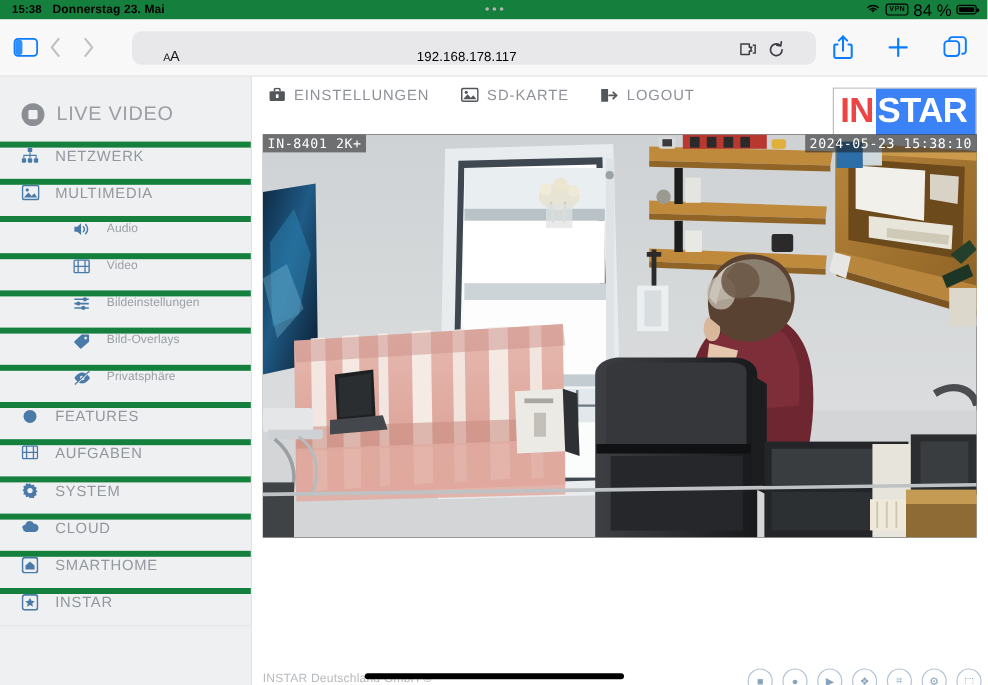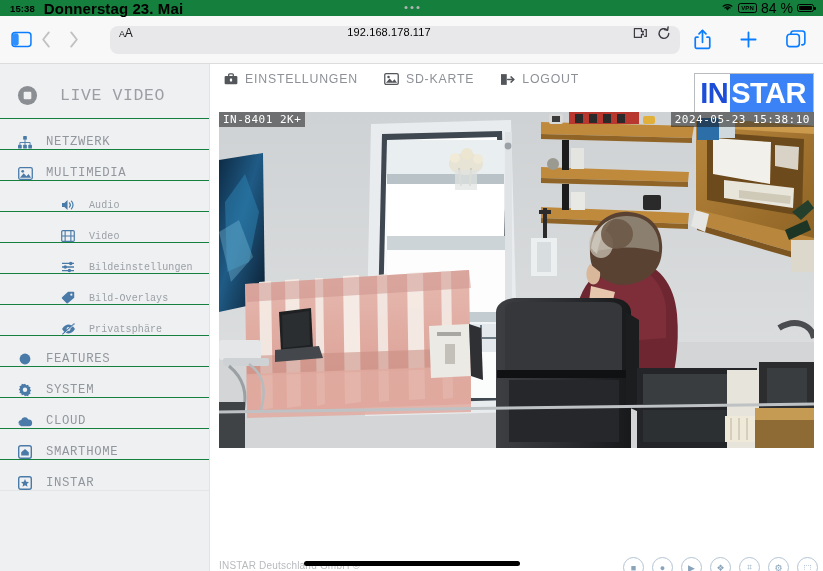--- a/index.html
+++ b/index.html
@@ -13,21 +13,21 @@
 
   
   .statusbar {
     height: 16px; background: #15803d;
     display: flex; align-items: center;
     padding: 0 10px; position: relative;
     font-size: 9.5px; color: #000; font-weight: 600;
   }
   .sb-left { display: flex; align-items: center; gap: 9px; }
   .sb-time { font-size: 9.5px; letter-spacing: .1px; }
-  .sb-date { font-size: 15px; letter-spacing: .1px; }
+  .sb-date { font-size: 10px; letter-spacing: .1px; }
   .sb-dots {
     position: absolute; left: 50%; transform: translateX(-50%);
     display: flex; gap: 3px; top: 6px;
   }
   .sb-dots i { width: 3px; height: 3px; border-radius: 50%; background: #b4b4b8; display: block; }
   .sb-right {
     position: absolute; right: 9px; top: 0; height: 16px;
     display: flex; align-items: center; gap: 4px;
   }
   .vpn-badge {
@@ -51,51 +51,51 @@
   .browserbar {
     height: 48px; background: #f8f8f8;
     display: flex; align-items: center; padding: 0 11px;
     border-bottom: 1px solid #dcdcdc;
   }
   .bb-icon { color: #0a7cff; display: flex; align-items: center; justify-content: center; }
   .nav-arrow { color: #c2c2c5; padding: 0 9px; display:flex; align-items:center; }
   .urlfield {
     flex: 1; height: 28px; margin: 0 14px 0 22px;
     background: #e8e8ea; border-radius: 8px;
-    display: flex; align-items: flex-start; position: relative;
-    padding: 0 9px;
+    display: flex; align-items: flex-end; position: relative;
+    padding: 0 26px;
   }
   .aa { font-size: 12px; color: #1c1c1e; letter-spacing: -.3px; font-weight: 500; }
   .aa small { font-size: 9px; }
   .url-text {
     position: absolute; left: 0; right: 12px; text-align: center;
     font-size: 11px; color: #000000; letter-spacing: .1px;
     pointer-events: none;
   }
   .url-right { margin-left: auto; display: flex; align-items: center; gap: 9px; color: #3c3c43; }
   .tb-right { display: flex; align-items: center; gap: 28px; padding-right: 6px; }
 
   
   .page { display: flex; height: 507px; background: #fff; position: relative; }
 
   
   .sidebar {
     width: 210px; background: #eff0f2; flex-shrink: 0;
     border-right: 1px solid #e2e3e5;
   }
   .brand {
-    height: 46px; display: flex; align-items: center; gap: 22px;
-    padding: 0 17px; margin-top: 8px; font-family: Liberation Mono, monospace;
+    height: 46px; display: flex; align-items: center; gap: 9px;
+    padding: 0 17px; margin-top: 8px;
   }
   .brand-ico { color: #8b8e93; display: flex; }
   .brand-txt { font-size: 16.5px; color: #9b9ea3; letter-spacing: .6px; font-weight: 400; }
   .nav-item {
-    height: 31px; display: flex; align-items: flex-end; gap: 13px;
-    padding-left: 17px; border-top: 1px solid #15803d;
-    font-size: 12.3px; color: #92979d; letter-spacing: .65px; font-family: Liberation Mono, monospace;
+    height: 31px; display: flex; align-items: flex-start; gap: 13px;
+    padding-left: 17px; border-top: 5px solid #15803d;
+    font-size: 12.3px; color: #92979d; letter-spacing: .65px;
   }
   .nav-item .ico { width: 16px; display: flex; justify-content: center; color: #4a7ba8; }
   .nav-item.sub {
     padding-left: 60px; font-size: 10px; letter-spacing: .1px;
     color: #9ba0a6; text-transform: none;
   }
   .nav-item.sub .ico { color: #4a7ba8; }
   .nav-spacer { border-top: 1px solid #e4e5e7; height: 10px; }
 
   
@@ -108,21 +108,21 @@
     display: flex; align-items: center; gap: 7px;
     font-size: 12.3px; color: #8d9197; letter-spacing: .8px; margin-right: 26px;
   }
   .topnav-link .ico { color: #53565a; display: flex; }
   .logo {
     position: absolute; right: 9px; top: 1px;
     display: flex; height: 41px; border: 1px solid #b9bcc0;
     font-family: "Liberation Sans", sans-serif;
     font-weight: 700; font-size: 29px; letter-spacing: -.5px;
   }
-  .logo .l1 { background: #fff; color: #1d4ed8; padding: 1px 2px 1px 5px; display: flex; align-items: center; }
+  .logo .l1 { background: #fff; color: #ef4444; padding: 1px 2px 1px 5px; display: flex; align-items: center; }
   .logo .l2 { background: #3b82f6; color: #fff; padding: 1px 7px 1px 1px; display: flex; align-items: center; }
 
   
   .video-wrap {
     position: absolute; left: 9px; top: 48px;
     width: 595px; height: 336px; overflow: hidden; background: #2a2a2a;
   }
   .osd {
     position: absolute; font-family: "DejaVu Sans Mono", monospace;
     font-size: 11px; color: #fff; background: rgba(30,30,30,.55);
@@ -340,20 +340,29 @@
       <div class="nav-item">
         <span class="ico">
           <svg width="14" height="14" viewBox="0 0 14 14">
               <circle cx="7" cy="7" r="5.4" fill="#4a7ba8"></circle>
             </svg>
         </span>
         <span>FEATURES</span>
       </div>
 
 
+      <div class="nav-item">
+        <span class="ico">
+          <svg width="14" height="12" viewBox="0 0 15 13">
+            <rect x=".7" y=".7" width="13.6" height="11.6" rx="1.3" stroke="#4a7ba8" stroke-width="1.3" fill="none"></rect>
+            <path d="M4.4 1 V12 M10.6 1 V12 M1 6.5 H14" stroke="#4a7ba8" stroke-width="1.2"></path>
+          </svg>
+        </span>
+        <span>AUFGABEN</span>
+      </div>
 
       <div class="nav-item">
         <span class="ico">
           <svg width="14" height="14" viewBox="0 0 14 14">
             <path d="M7 .8 l1.3 1.5 1.9-.6 .5 1.9 1.9 .6 -.7 1.9 1.3 1.4 -1.3 1.4 .7 1.9 -1.9 .6 -.5 1.9 -1.9-.6L7 13.2 5.7 11.7 3.8 12.3 3.3 10.4 1.4 9.8 2.1 7.9 .8 6.5 2.1 5.1 1.4 3.2 3.3 2.6 3.8 .7 5.7 1.3Z" fill="#4a7ba8"></path>
             <circle cx="7" cy="6.8" r="2.2" fill="#eff0f2"></circle>
           </svg>
         </span>
         <span>SYSTEM</span>
       </div>

